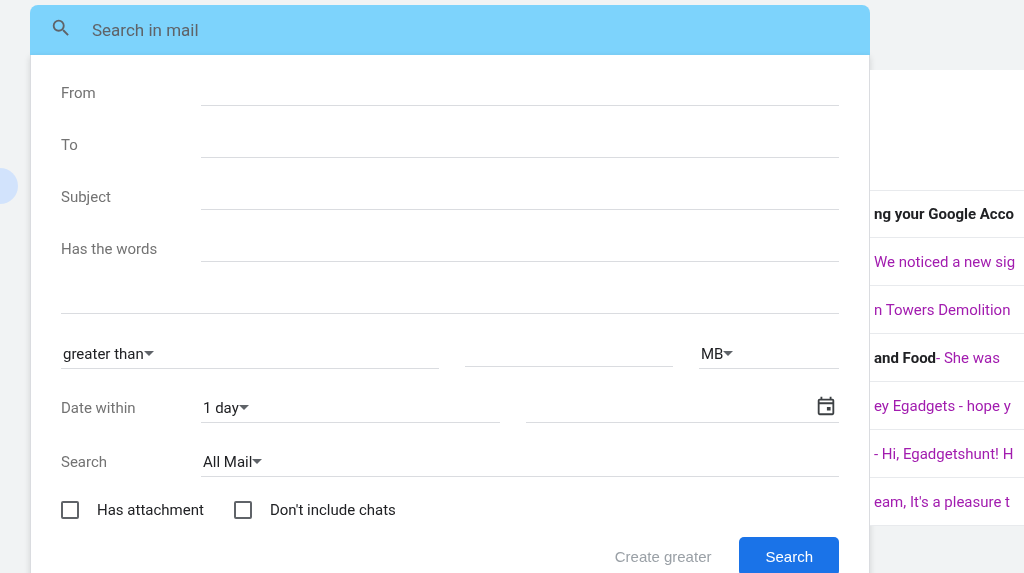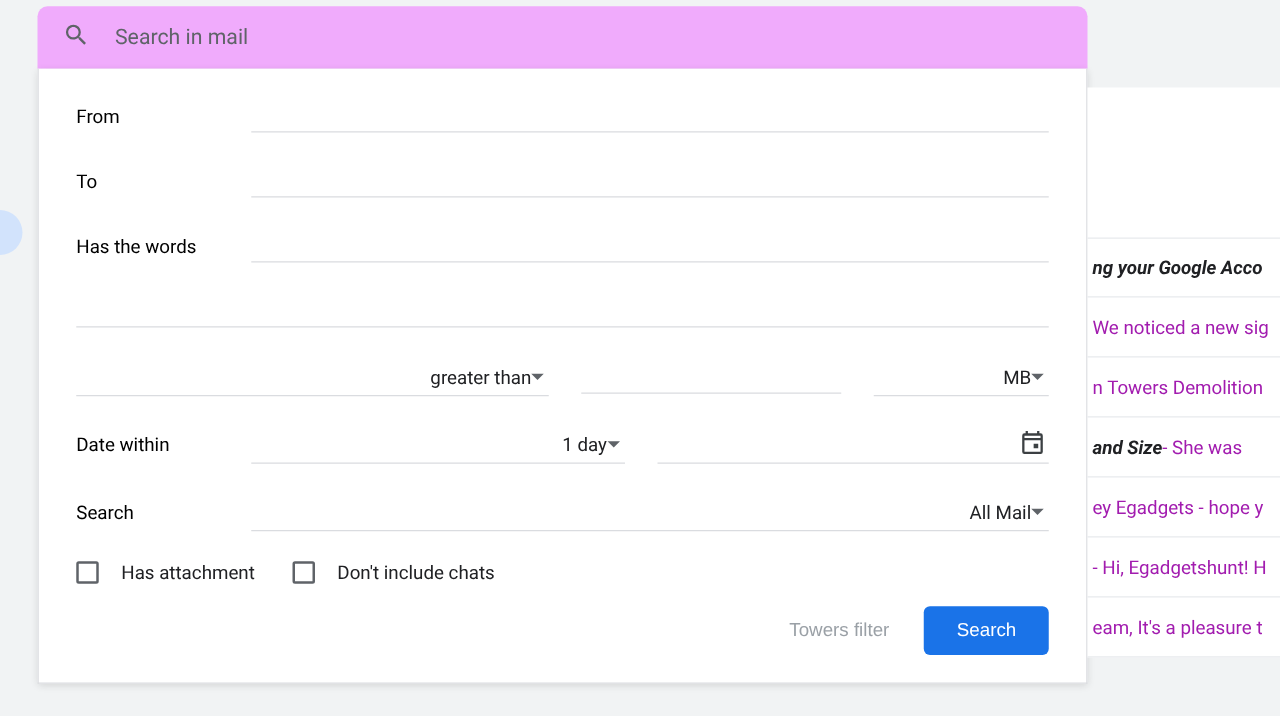--- a/index.html
+++ b/index.html
@@ -25,21 +25,21 @@
       height: 36px;
       background: #d2e3fc;
       border-radius: 0 18px 18px 0;
     }
     .search-wrapper {
       position: absolute;
       left: 30px;
       top: 5px;
       width: 840px;
       height: 50px;
-      background: #f0abfc;
+      background: #7dd3fc;
       border-radius: 8px 8px 0 0;
       display: flex;
       align-items: center;
       padding-left: 20px;
     }
     .search-wrapper svg { width: 22px; height: 22px; fill: #5f6368; }
     .search-placeholder {
       margin-left: 20px;
       color: #5f6368;
       font-size: 17px;
@@ -56,37 +56,37 @@
       padding: 24px 30px 22px 30px;
     }
     .row {
       display: flex;
       align-items: center;
       margin-bottom: 24px;
       min-height: 28px;
     }
     .row .label {
       width: 140px;
-      color: #000000;
+      color: #737373;
       font-size: 15px;
       flex-shrink: 0;
     }
     .underline-input {
       flex: 1;
       border: none;
       border-bottom: 1px solid #dadce0;
       height: 26px;
       font-size: 15px;
       outline: none;
       background: transparent;
     }
     .select-field {
       display: flex;
       align-items: center;
-      justify-content: flex-end;
+      justify-content: flex-start;
       border-bottom: 1px solid #dadce0;
       height: 30px;
       cursor: pointer;
       font-size: 15px;
       color: #202124;
     }
     .select-field .val { padding-left: 2px; }
     .chevron {
       width: 0; height: 0;
       border-left: 5px solid transparent;
@@ -164,21 +164,21 @@
       height: 48px;
       border-bottom: 1px solid #e8eaed;
       display: flex;
       align-items: center;
       padding-left: 4px;
       font-size: 15px;
       white-space: nowrap;
       overflow: hidden;
     }
     .mail-preview .prow:first-child { border-top: 1px solid #e8eaed; margin-top: 120px; }
-    .mail-preview .bold { font-weight: 700; font-style: italic; }
+    .mail-preview .bold { font-weight: 700; }
     .mail-preview .grey { color: #a21caf; }
   </style>
 </head>
 <body>
 
 <div class="page-bg"></div>
 <div class="left-avatar-hint"></div>
 
 <div class="search-wrapper">
   <span>
@@ -194,20 +194,24 @@
   <div class="row">
     <div class="label">From</div>
     <input class="underline-input" style="">
   </div>
 
   <div class="row">
     <div class="label">To</div>
     <input class="underline-input" style="">
   </div>
 
+  <div class="row">
+    <div class="label">Subject</div>
+    <input class="underline-input" style="">
+  </div>
 
   <div class="row">
     <div class="label">Has the words</div>
     <input class="underline-input" style="">
   </div>
 
   <div class="row">
     <input class="underline-input" style="">
   </div>
 
@@ -251,38 +255,38 @@
       <div class="checkbox"></div>
       <span>Has attachment</span>
     </div>
     <div class="check-item">
       <div class="checkbox"></div>
       <span>Don't include chats</span>
     </div>
   </div>
 
   <div class="button-row">
-    <button class="text-button">Towers filter</button>
+    <button class="text-button">Create greater</button>
     <button class="primary-button">Search</button>
   </div>
 
 </div>
 
 <div class="mail-preview">
     <div class="prow">
       <span class="bold">ng your Google Acco</span>
     </div>
     <div class="prow">
       <span class="grey">We noticed a new sig</span>
     </div>
     <div class="prow">
       <span class="grey">n Towers Demolition </span>
     </div>
     <div class="prow">
-      <span class="bold">and Size</span>
+      <span class="bold">and Food</span>
       <span class="grey"> - She was </span>
     </div>
     <div class="prow">
       <span class="grey">ey Egadgets - hope y</span>
     </div>
     <div class="prow">
       <span class="grey">- Hi, Egadgetshunt! H</span>
     </div>
     <div class="prow">
       <span class="grey">eam, It's a pleasure t</span>

